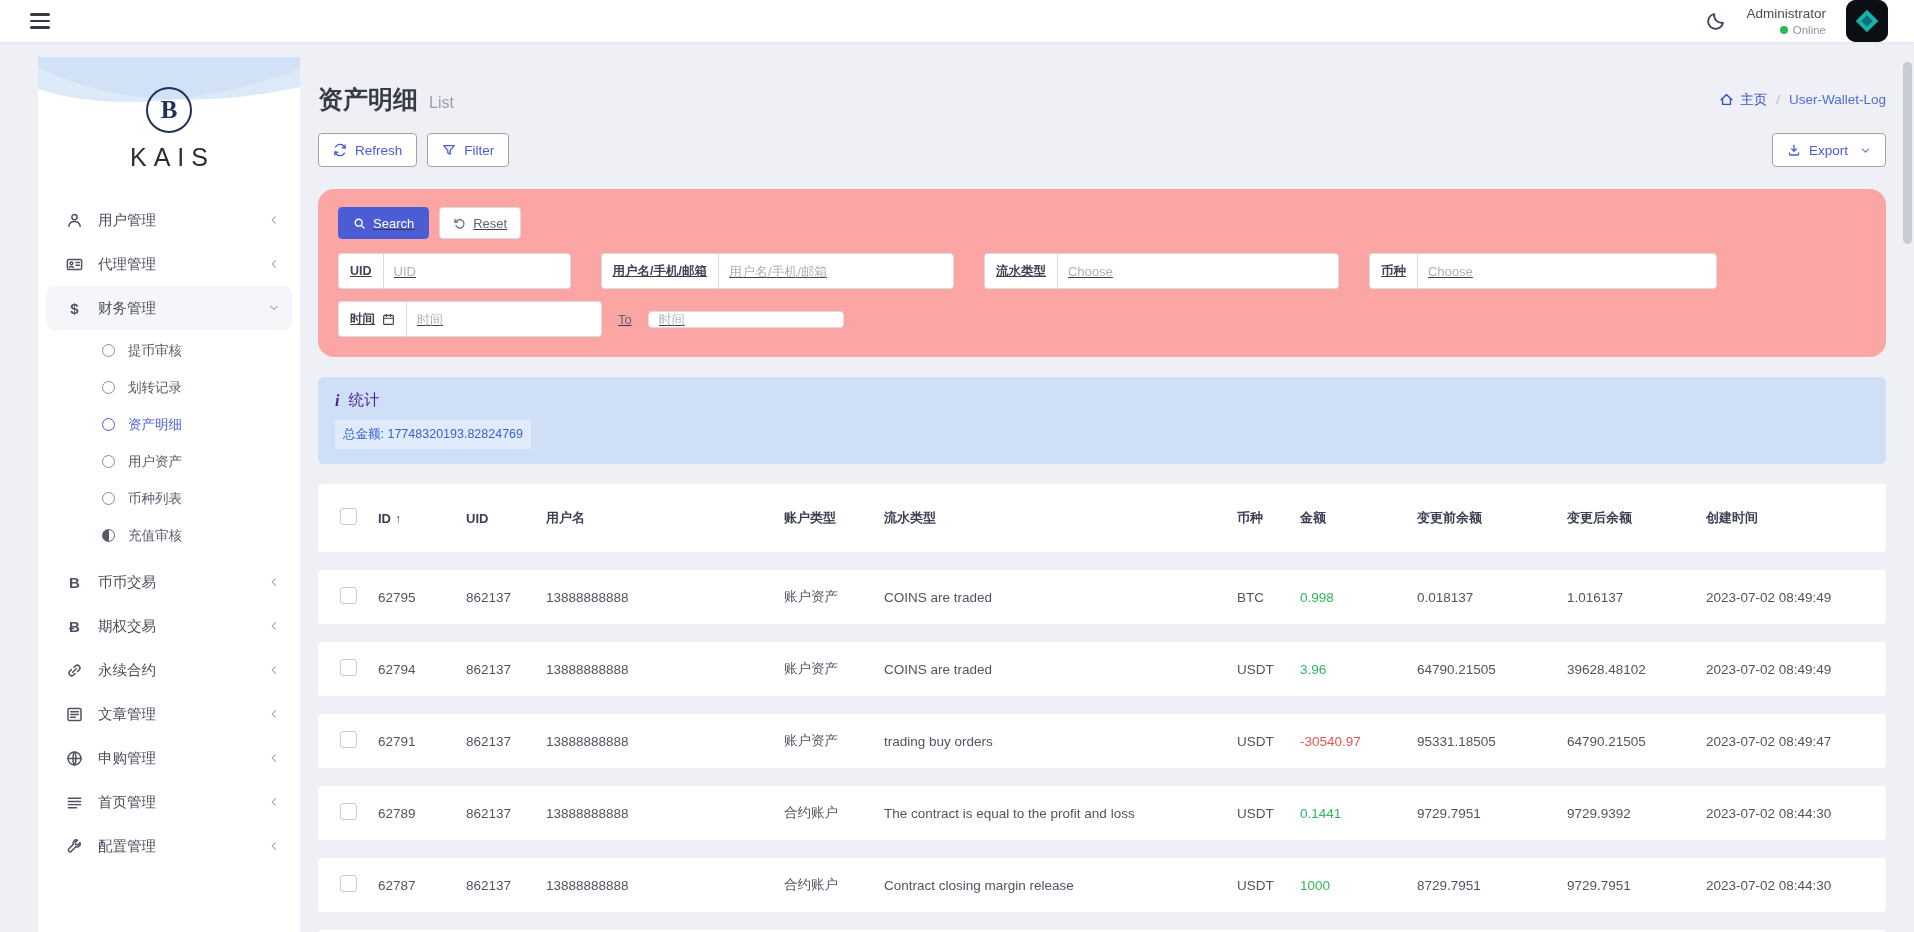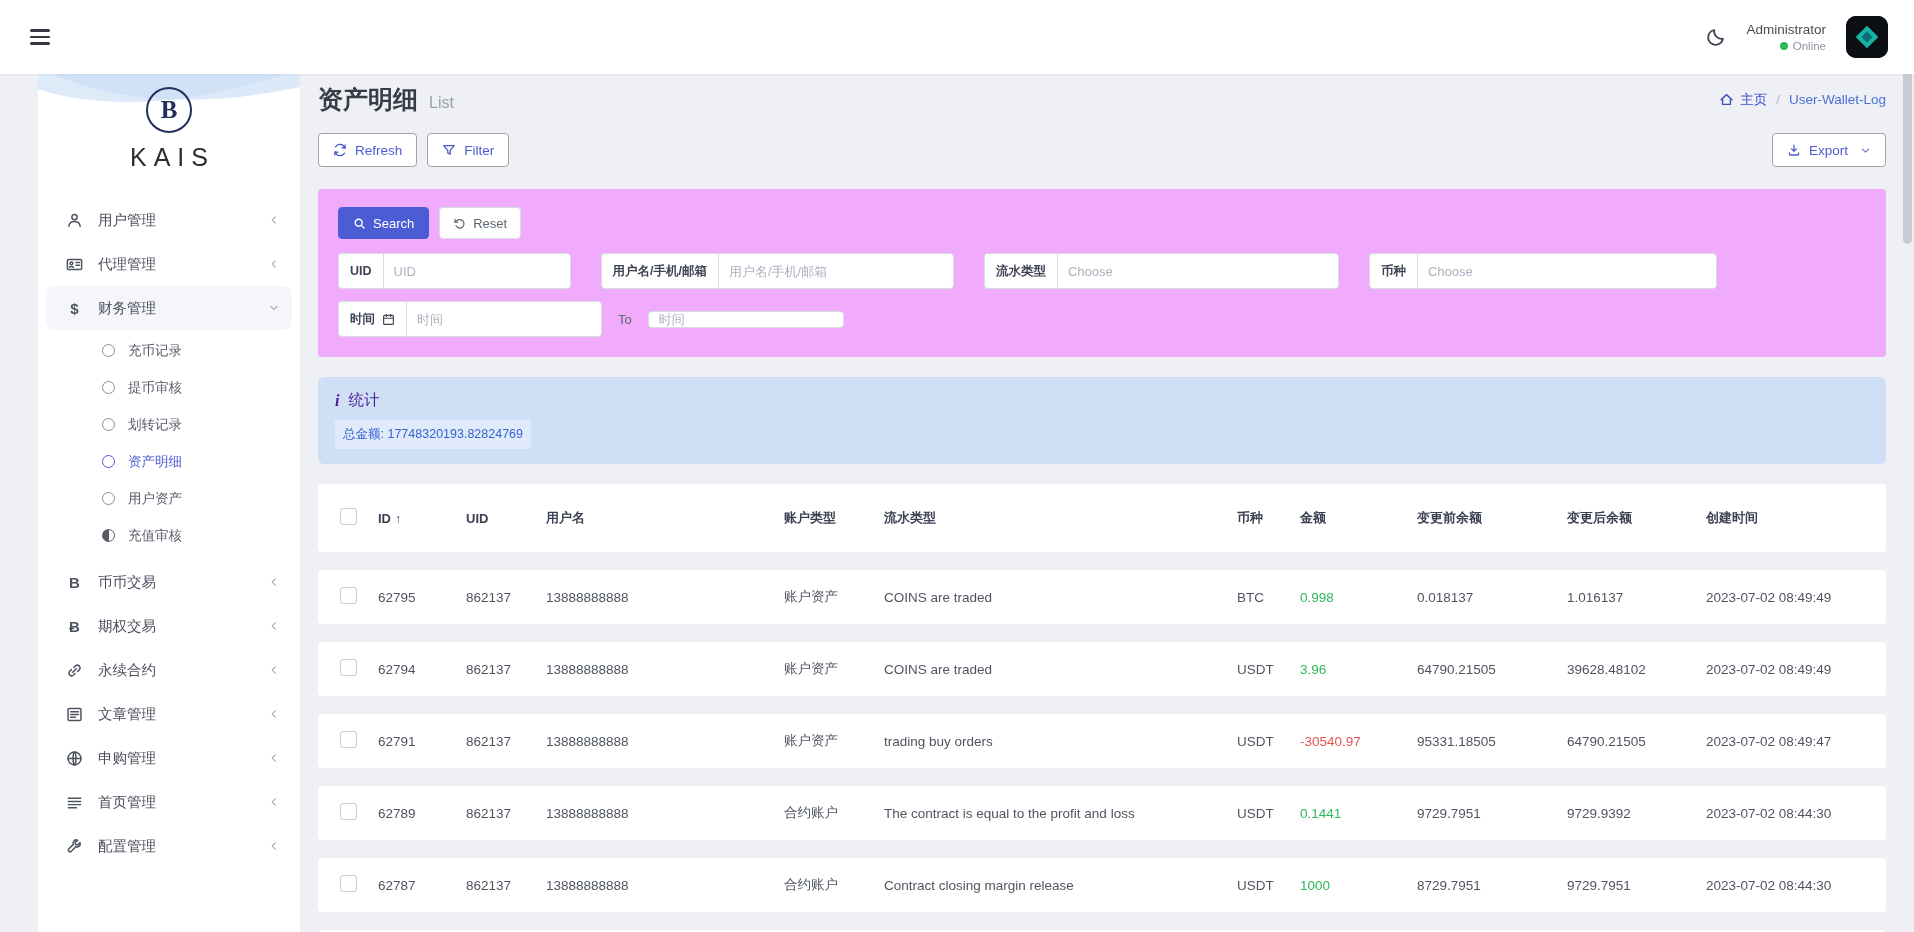--- a/index.html
+++ b/index.html
@@ -7,21 +7,21 @@
   body {
     font-family:"Liberation Sans","DejaVu Sans",sans-serif;
     background:#eef0f6; color:#3c4043; position:relative; font-size:14px;
   }
   button { font-family:inherit; cursor:pointer; }
   input { font-family:inherit; outline:none; }
   svg { display:block; }
 
   
   .topbar {
-    position:absolute; top:0; left:0; right:0; height:74px; background:#fff;
+    position:absolute; top:0; left:0; right:0; height:42px; background:#fff;
     display:flex; align-items:center; justify-content:space-between;
     padding:0 26px; z-index:20; box-shadow:0 1px 2px rgba(30,35,60,.05);
   }
   .hamburger { background:none; border:none; display:flex; flex-direction:column; gap:4px; padding:4px; }
   .hamburger i { display:block; width:20px; height:2.4px; background:#34383f; border-radius:2px; }
   .topbar-right { display:flex; align-items:center; gap:20px; }
   .moon-btn { background:none; border:none; color:#3f4254; display:flex; }
   .user-info { text-align:right; cursor:pointer; }
   .user-name { font-size:13.5px; color:#4a4a52; }
   .user-status { display:flex; align-items:center; justify-content:flex-end; gap:5px; margin-top:3px; }
@@ -71,21 +71,21 @@
   .bc-current { color:#4b6fd6; }
 
   .toolbar { display:flex; align-items:center; gap:10px; margin-top:17px; }
   .btn-outline {
     height:34px; padding:0 14px; background:#fff; border:1px solid #a3a3a3; color:#4c5cd4;
     border-radius:4px; font-size:13.5px; display:inline-flex; align-items:center; gap:8px;
   }
   .btn-export { margin-left:auto; }
   .btn-export .caret { display:flex; margin-left:4px; color:#6c7ad0; }
 
-  .search-card { margin-top:22px; background:#f0abfc; border-radius:4px; padding:18px 20px 20px; }
+  .search-card { margin-top:22px; background:#fca5a5; border-radius:16px; padding:18px 20px 20px;text-decoration:underline; }
   .search-actions { display:flex; gap:10px; }
   .btn-primary {
     height:32px; padding:0 14px; background:#4c5cd4; border:1px solid #4c5cd4; color:#fff;
     border-radius:4px; font-size:13px; display:inline-flex; align-items:center; gap:7px;
   }
   .btn-reset {
     height:32px; padding:0 13px; background:#fff; border:1px solid #d8dbe0; color:#5c6873;
     border-radius:4px; font-size:13px; display:inline-flex; align-items:center; gap:7px;
   }
   .filter-row { display:flex; align-items:center; gap:30px; margin-top:14px; }
@@ -205,37 +205,37 @@
         <span class="mi-label">财务管理</span>
         <span class="chev">
           <svg width="12" height="12" viewBox="0 0 16 16" fill="none" stroke="currentColor" stroke-width="1.4" stroke-linecap="round" stroke-linejoin="round">
             <path d="M3.8 5.8L8 10l4.2-4.2"></path>
           </svg>
         </span>
       </div>
       <div class="submenu">
         <div class="submenu-item">
           <span class="bullet"></span>
-          <span>充币记录</span>
-        </div>
-        <div class="submenu-item">
-          <span class="bullet"></span>
           <span>提币审核</span>
         </div>
         <div class="submenu-item">
           <span class="bullet"></span>
           <span>划转记录</span>
         </div>
         <div class="submenu-item active">
           <span class="bullet"></span>
           <span>资产明细</span>
         </div>
         <div class="submenu-item">
           <span class="bullet"></span>
           <span>用户资产</span>
+        </div>
+        <div class="submenu-item">
+          <span class="bullet"></span>
+          <span>币种列表</span>
         </div>
         <div class="submenu-item">
           <span class="bullet half"></span>
           <span>充值审核</span>
         </div>
       </div>
       <div class="menu-item">
         <span class="mi-icon txt">B</span>
         <span class="mi-label">币币交易</span>
         <span class="chev">

